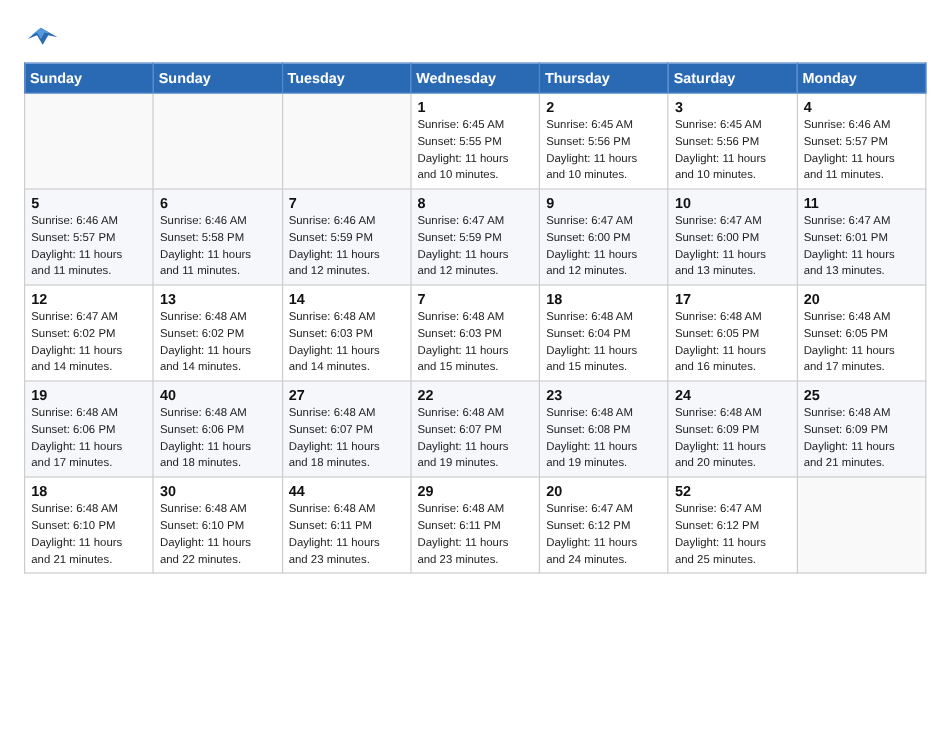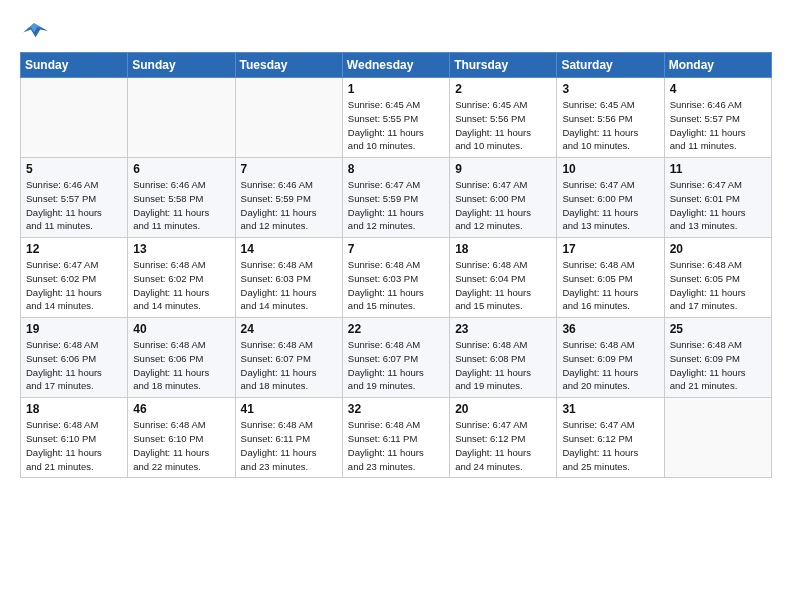--- a/index.html
+++ b/index.html
@@ -209,62 +209,62 @@
         <tr>
           <td>
             <span class="day-number">19</span>
             <div class="day-info">Sunrise: 6:48 AM<br>Sunset: 6:06 PM<br>Daylight: 11 hours<br>and 17 minutes.</div>
           </td>
           <td>
             <span class="day-number">40</span>
             <div class="day-info">Sunrise: 6:48 AM<br>Sunset: 6:06 PM<br>Daylight: 11 hours<br>and 18 minutes.</div>
           </td>
           <td>
-            <span class="day-number">24</span>
+            <span class="day-number">27</span>
             <div class="day-info">Sunrise: 6:48 AM<br>Sunset: 6:07 PM<br>Daylight: 11 hours<br>and 18 minutes.</div>
           </td>
           <td>
             <span class="day-number">22</span>
             <div class="day-info">Sunrise: 6:48 AM<br>Sunset: 6:07 PM<br>Daylight: 11 hours<br>and 19 minutes.</div>
           </td>
           <td>
             <span class="day-number">23</span>
             <div class="day-info">Sunrise: 6:48 AM<br>Sunset: 6:08 PM<br>Daylight: 11 hours<br>and 19 minutes.</div>
           </td>
           <td>
-            <span class="day-number">36</span>
+            <span class="day-number">24</span>
             <div class="day-info">Sunrise: 6:48 AM<br>Sunset: 6:09 PM<br>Daylight: 11 hours<br>and 20 minutes.</div>
           </td>
           <td>
             <span class="day-number">25</span>
             <div class="day-info">Sunrise: 6:48 AM<br>Sunset: 6:09 PM<br>Daylight: 11 hours<br>and 21 minutes.</div>
           </td>
         </tr>
         <tr>
           <td>
             <span class="day-number">18</span>
             <div class="day-info">Sunrise: 6:48 AM<br>Sunset: 6:10 PM<br>Daylight: 11 hours<br>and 21 minutes.</div>
           </td>
           <td>
-            <span class="day-number">46</span>
+            <span class="day-number">30</span>
             <div class="day-info">Sunrise: 6:48 AM<br>Sunset: 6:10 PM<br>Daylight: 11 hours<br>and 22 minutes.</div>
           </td>
           <td>
-            <span class="day-number">41</span>
+            <span class="day-number">44</span>
             <div class="day-info">Sunrise: 6:48 AM<br>Sunset: 6:11 PM<br>Daylight: 11 hours<br>and 23 minutes.</div>
           </td>
           <td>
-            <span class="day-number">32</span>
+            <span class="day-number">29</span>
             <div class="day-info">Sunrise: 6:48 AM<br>Sunset: 6:11 PM<br>Daylight: 11 hours<br>and 23 minutes.</div>
           </td>
           <td>
             <span class="day-number">20</span>
             <div class="day-info">Sunrise: 6:47 AM<br>Sunset: 6:12 PM<br>Daylight: 11 hours<br>and 24 minutes.</div>
           </td>
           <td>
-            <span class="day-number">31</span>
+            <span class="day-number">52</span>
             <div class="day-info">Sunrise: 6:47 AM<br>Sunset: 6:12 PM<br>Daylight: 11 hours<br>and 25 minutes.</div>
           </td>
           <td class="empty-cell"></td>
         </tr>
       </tbody>
   </table>
 </div>
 
 </body></html>

